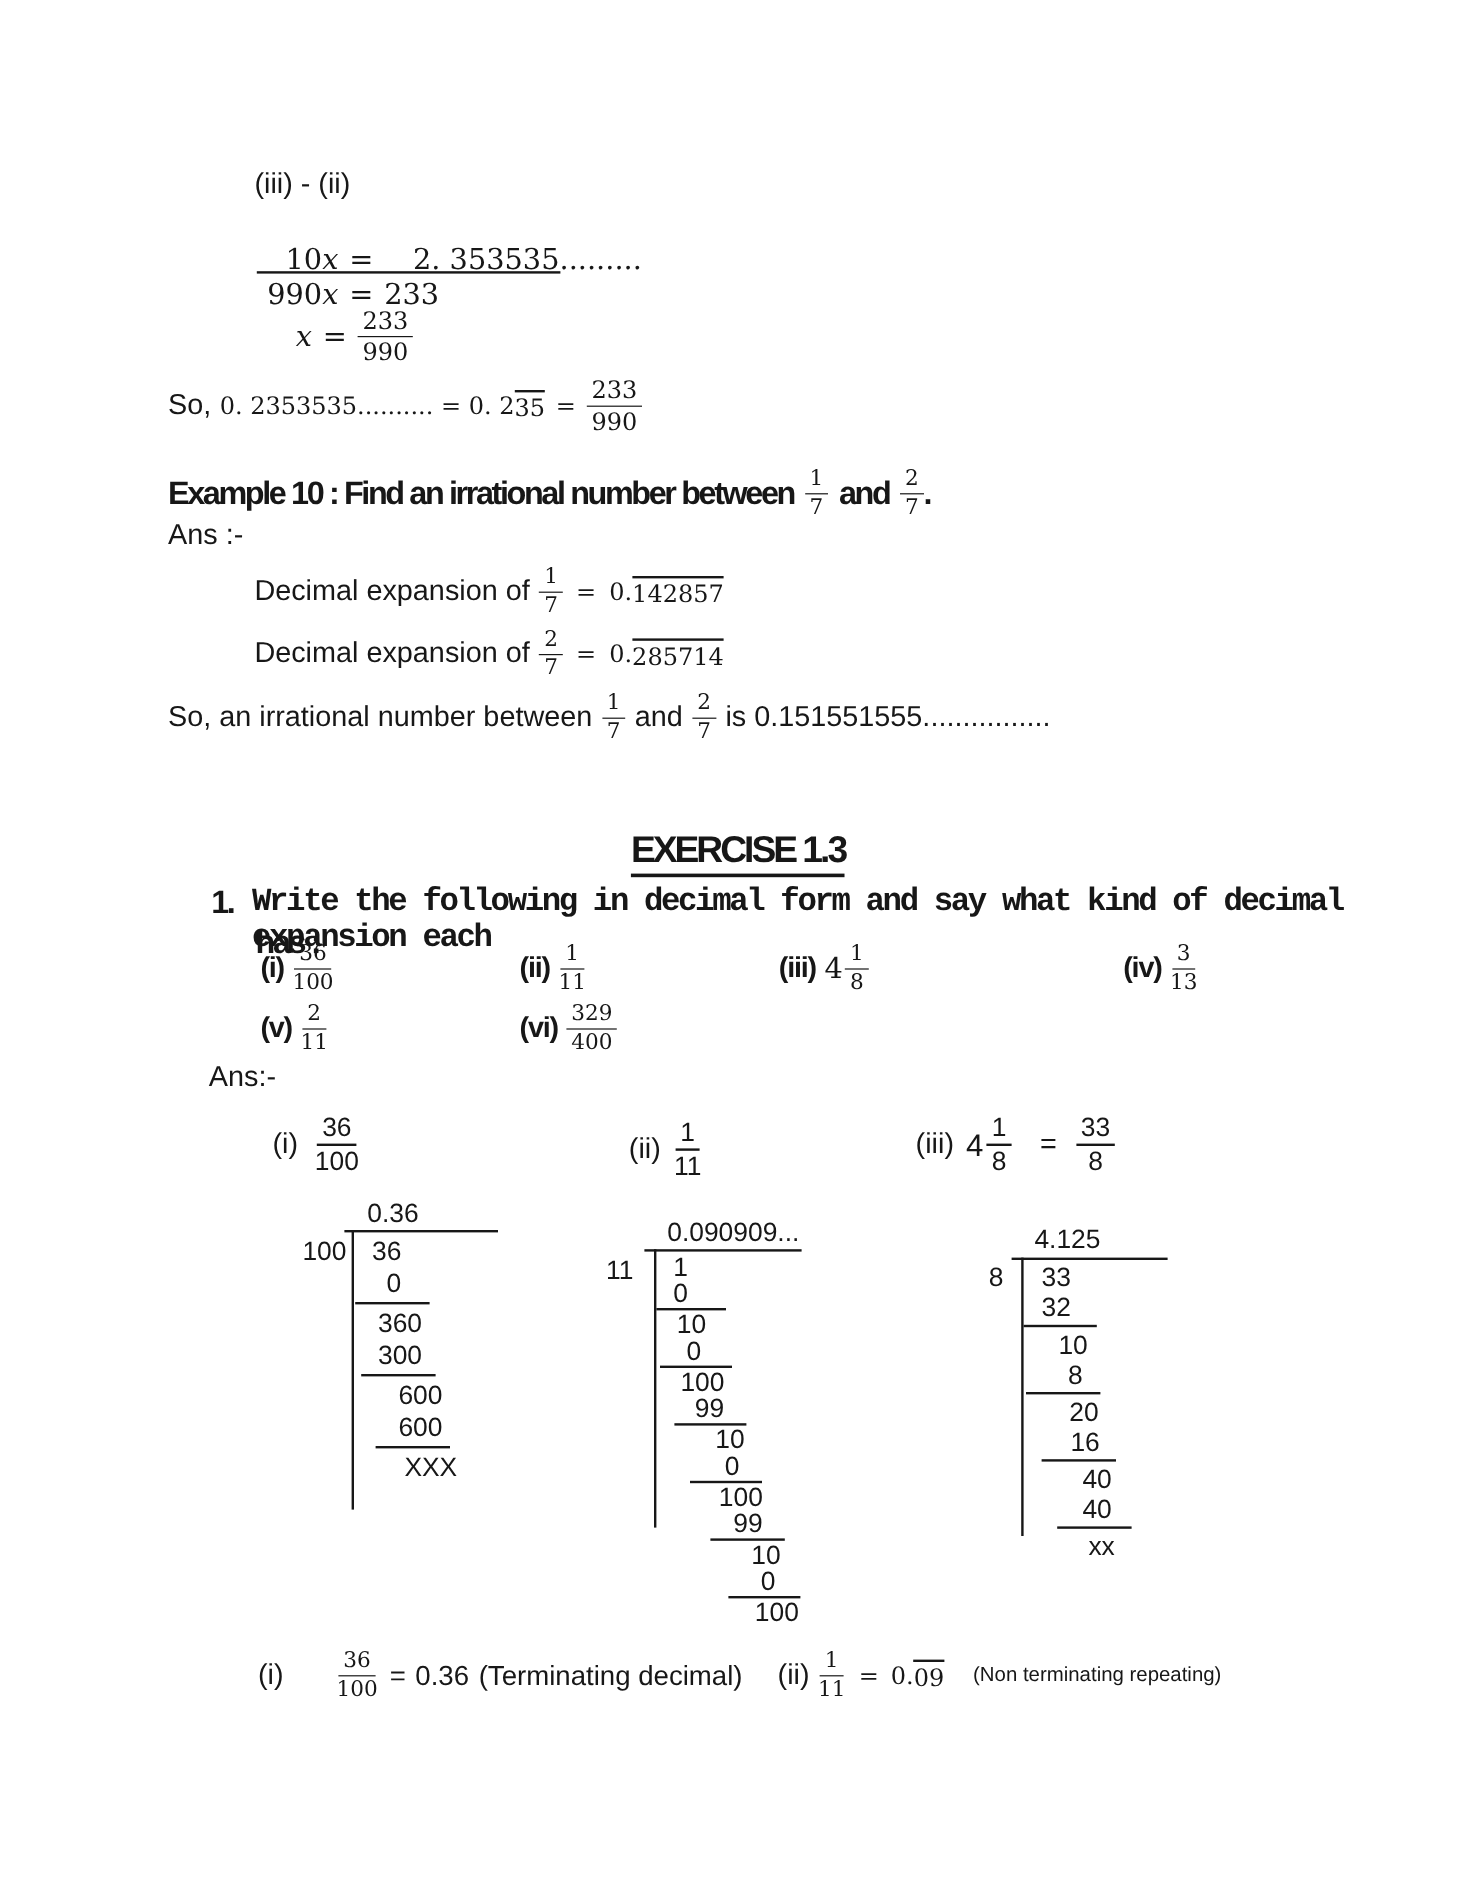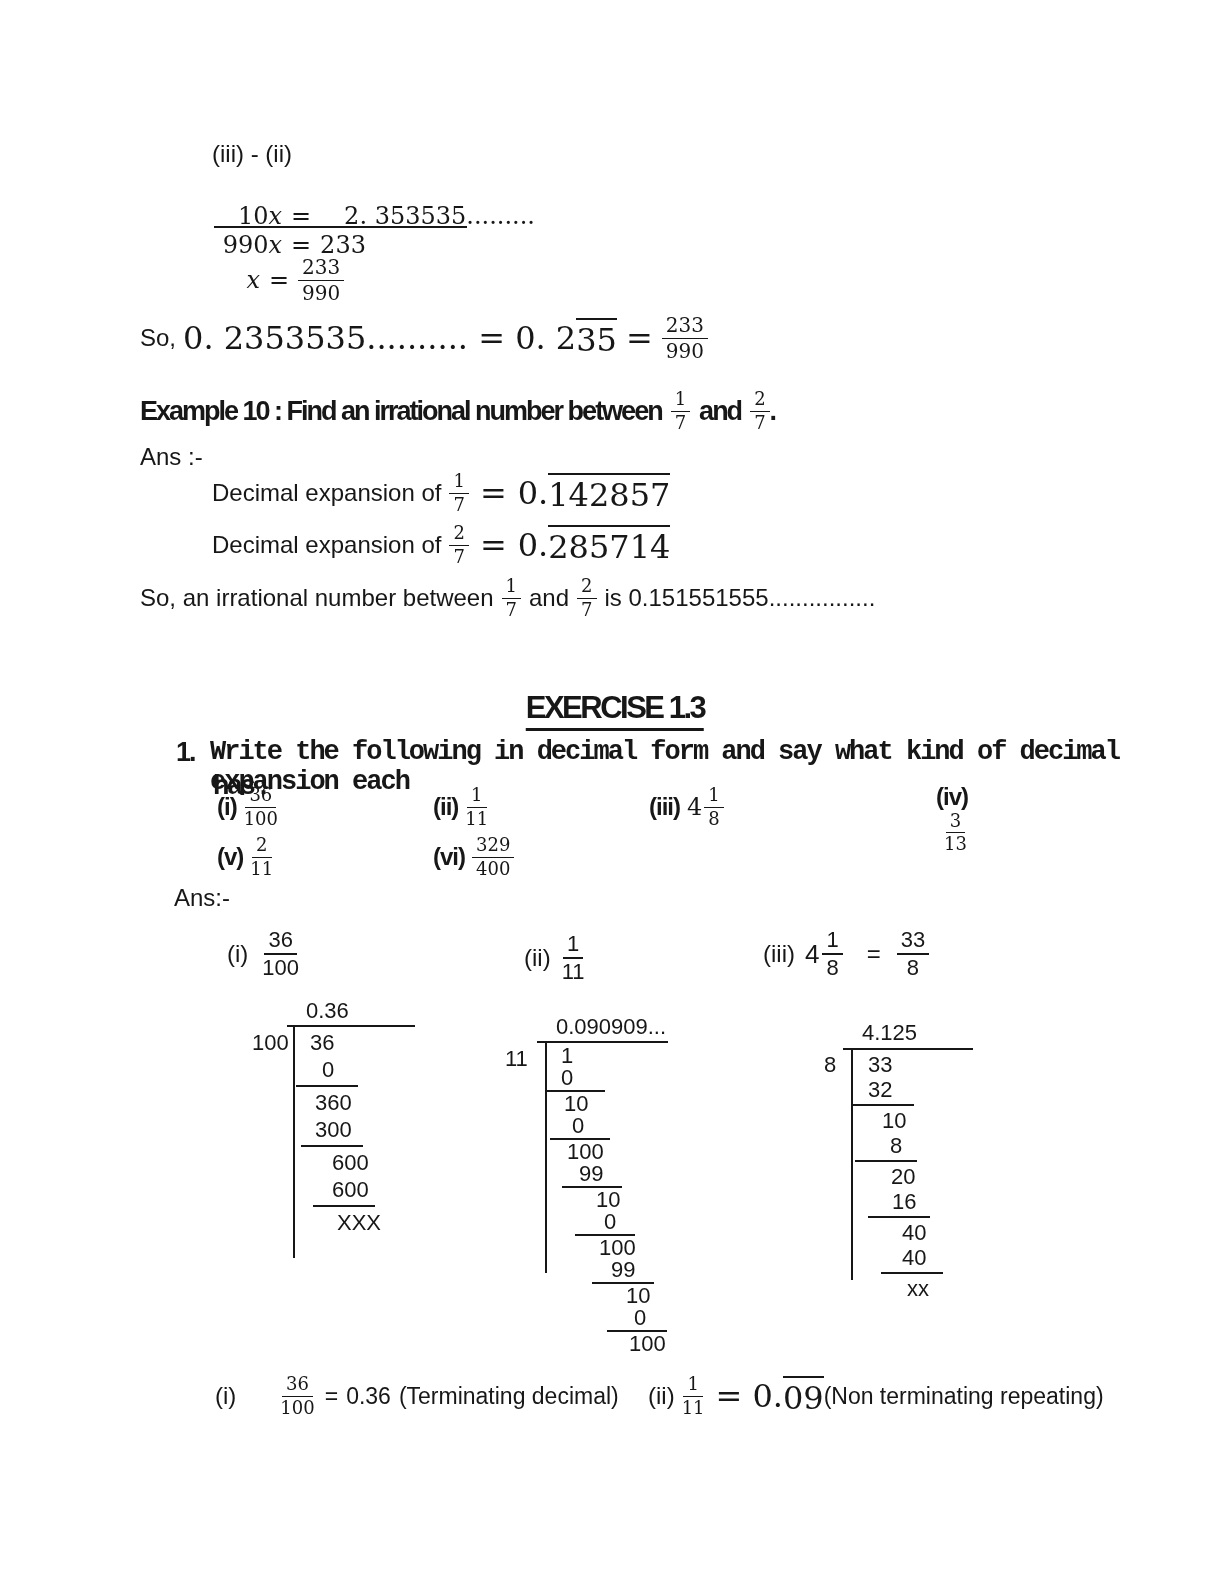--- a/index.html
+++ b/index.html
@@ -5,21 +5,21 @@
   html,body { margin:0; padding:0; background:#ffffff; }
   .page {
     position:relative; width:1224px; height:1584px; background:#ffffff;
     font-family:"Liberation Sans", sans-serif; font-size:24px; color:#171717;
     overflow:hidden;
   }
   .abs { position:absolute; }
   .sans { font-family:"Liberation Sans", sans-serif; }
   .serif { font-family:"DejaVu Serif", serif; }
   .b { font-weight:bold; }
-  .m24 { font-size:32px; font-family:"DejaVu Serif", serif; }
+  .m24 { font-size:20px; font-family:"DejaVu Serif", serif; }
   .row-c { display:flex; align-items:center; }
   
   .fr { display:inline-flex; flex-direction:column; align-items:center; text-align:center; }
   .fr .fn { display:block; border-bottom:1.5px solid #171717; padding:0 4px 1px; }
   .fr .fd { display:block; padding-top:1px; }
   .fr-in { font-size:18px; line-height:1.12; font-family:"DejaVu Serif", serif; }
   .fr-20 { font-size:20px; line-height:1.12; font-family:"DejaVu Serif", serif; }
   .fr-s22 { font-size:22px; line-height:1.08; font-family:"Liberation Sans", sans-serif; }
   .fr-s22 .fn { border-bottom-width:2px; }
   
@@ -92,21 +92,21 @@
         <span class="fd">7</span>
       </span>
     <span class="q-bold" style="margin:0 9px">and</span>
     <span class="fr fr-in">
         <span class="fn">2</span>
         <span class="fd">7</span>
       </span>
     <span class="q-bold">.</span>
   </div>
 
-  <div class="abs sans" style="left:140px; top:443px;text-align:center;">Ans :-</div>
+  <div class="abs sans" style="left:140px; top:432px;text-align:center;">Ans :-</div>
 
   <div class="abs row-c" style="left:212px; top:468px; height:50px;">
     <span>Decimal expansion of</span>
     <span class="fr fr-in" style="margin-left:8px">
         <span class="fn">1</span>
         <span class="fd">7</span>
       </span>
     <span class="m24" style="margin:0 11px">=</span>
     <span class="m24">0.</span>
     <span class="m24 ovl">142857</span>
@@ -158,21 +158,21 @@
       </span>
   </div>
   <div class="abs row-c" style="left:649px; top:783px; height:48px;">
     <span class="b" style="letter-spacing:-1px">(iii)</span>
     <span class="serif" style="margin-left:7px">4</span>
     <span class="fr fr-in" style="margin-left:2px">
         <span class="fn">1</span>
         <span class="fd">8</span>
       </span>
   </div>
-  <div class="abs row-c" style="left:936px; top:783px; height:48px;flex-direction:column;">
+  <div class="abs row-c" style="left:936px; top:783px; height:48px;">
     <span class="b" style="letter-spacing:-1px">(iv)</span>
     <span class="fr fr-in" style="margin-left:7px">
         <span class="fn">3</span>
         <span class="fd">13</span>
       </span>
   </div>
 
   <div class="abs row-c" style="left:217px; top:833px; height:48px;">
     <span class="b" style="letter-spacing:-1px">(v)</span>
     <span class="fr fr-in" style="margin-left:7px">
@@ -293,16 +293,16 @@
   </div>
   <div class="abs row-c" style="left:648px; top:1370px; height:52px;">
     <span>(ii)</span>
     <span class="fr fr-in" style="margin-left:7px">
         <span class="fn">1</span>
         <span class="fd">11</span>
       </span>
     <span class="m24" style="margin-left:11px">=</span>
     <span class="m24" style="margin-left:10px">0.</span>
     <span class="m24 ovl">09</span>
-    <span style="margin-left:0; font-size:23px;">(Non terminating repeating)</span>
+    <span style="margin-left:24px; font-size:17px;">(Non terminating repeating)</span>
   </div>
 
 </div>
 
 </body></html>

